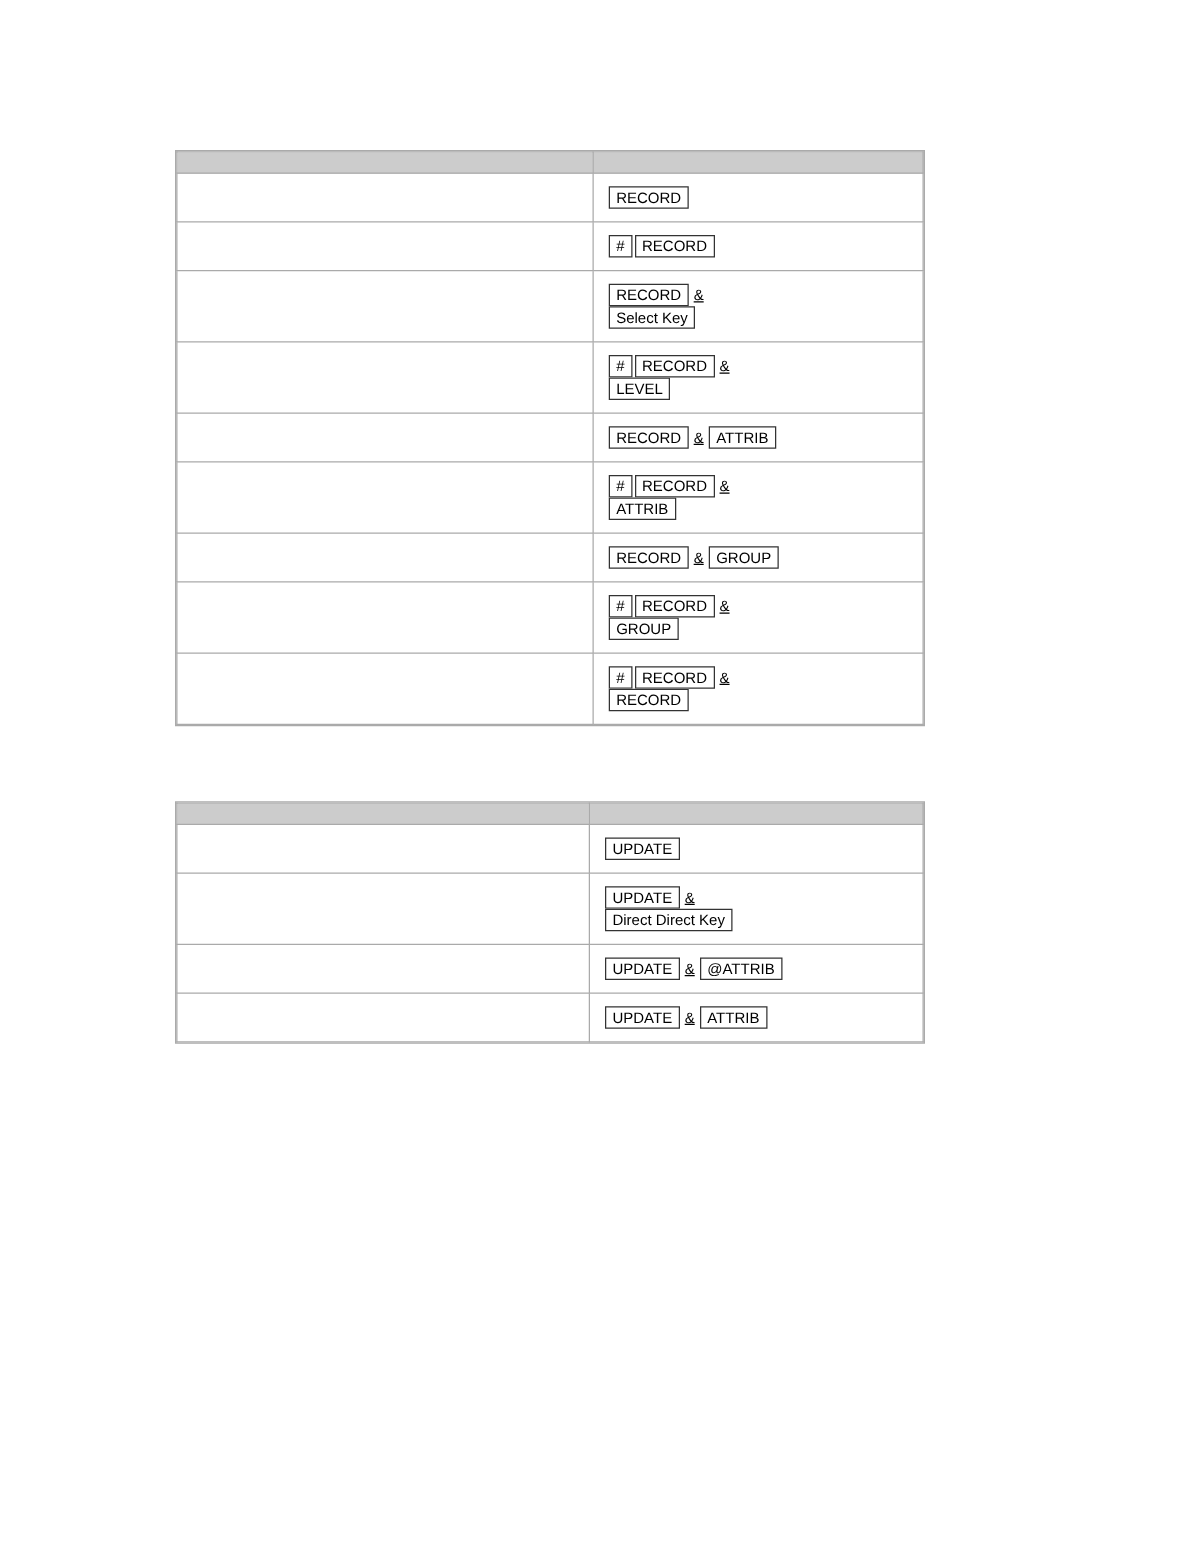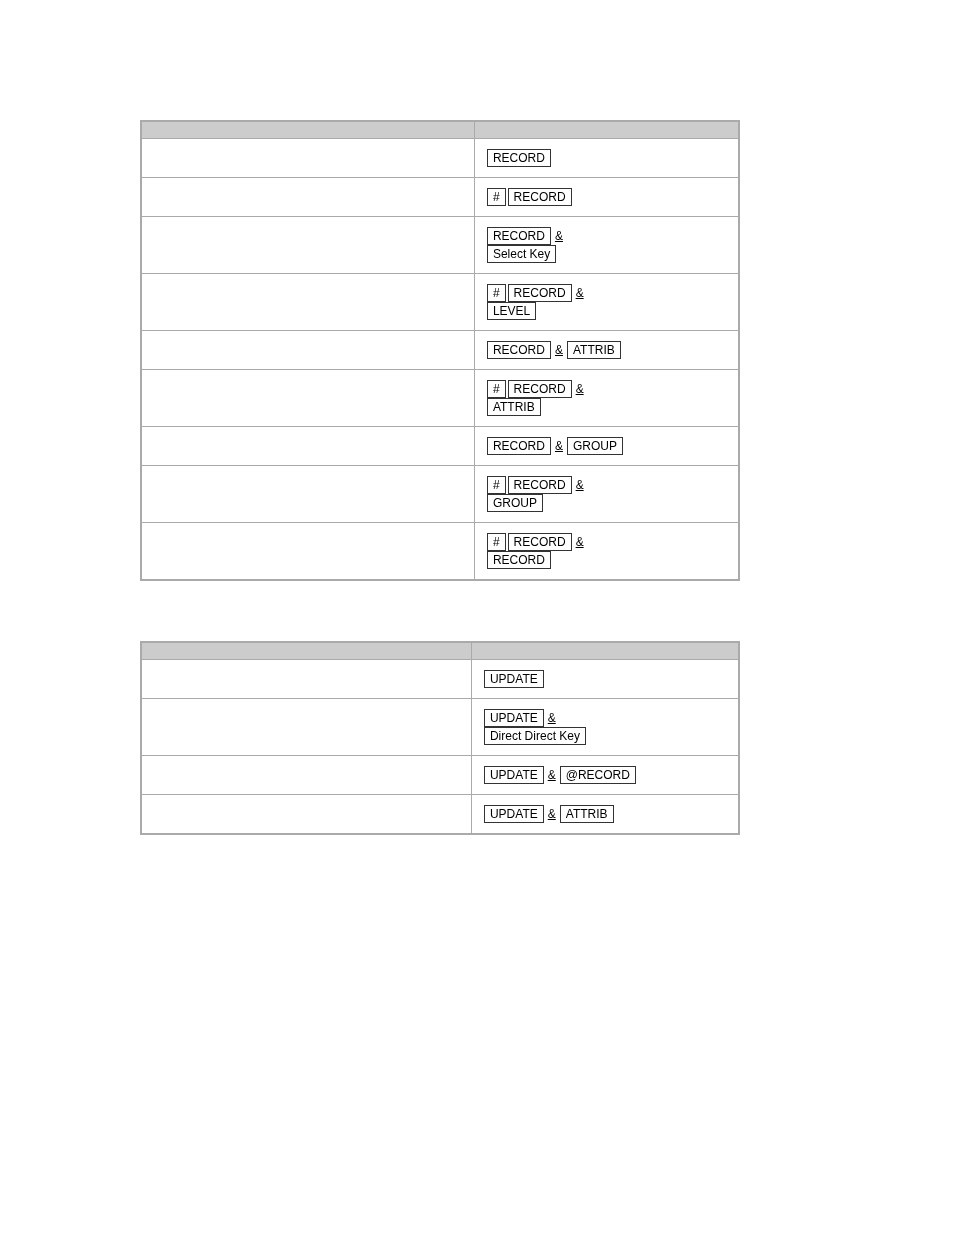--- a/index.html
+++ b/index.html
@@ -229,21 +229,21 @@
           </div>
         </td>
       </tr>
 
       <tr>
         <td></td>
         <td>
           <div class="key-row">
             <span class="key">UPDATE</span>
             <span class="amp">&amp;</span>
-            <span class="key">@RECORD</span>
+            <span class="key">@ATTRIB</span>
           </div>
         </td>
       </tr>
 
       <tr>
         <td></td>
         <td>
           <div class="key-row">
             <span class="key">UPDATE</span>
             <span class="amp">&amp;</span>

